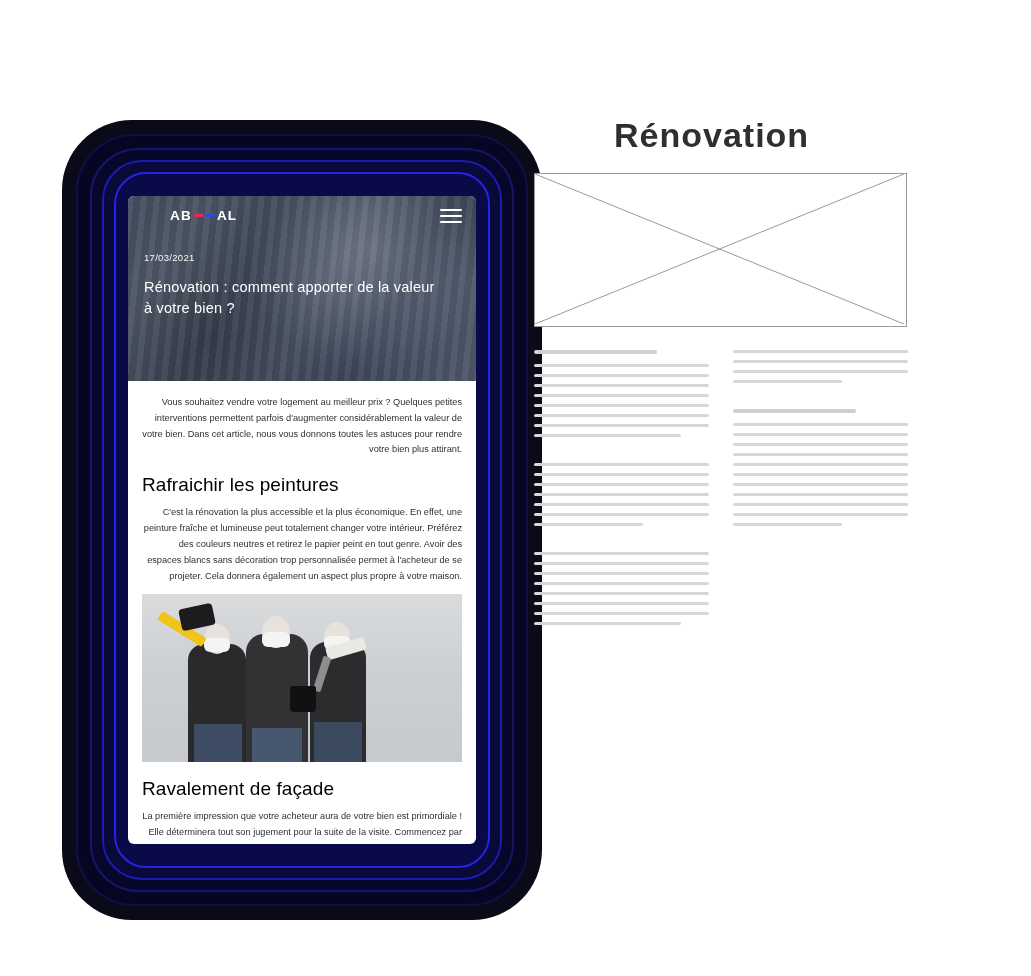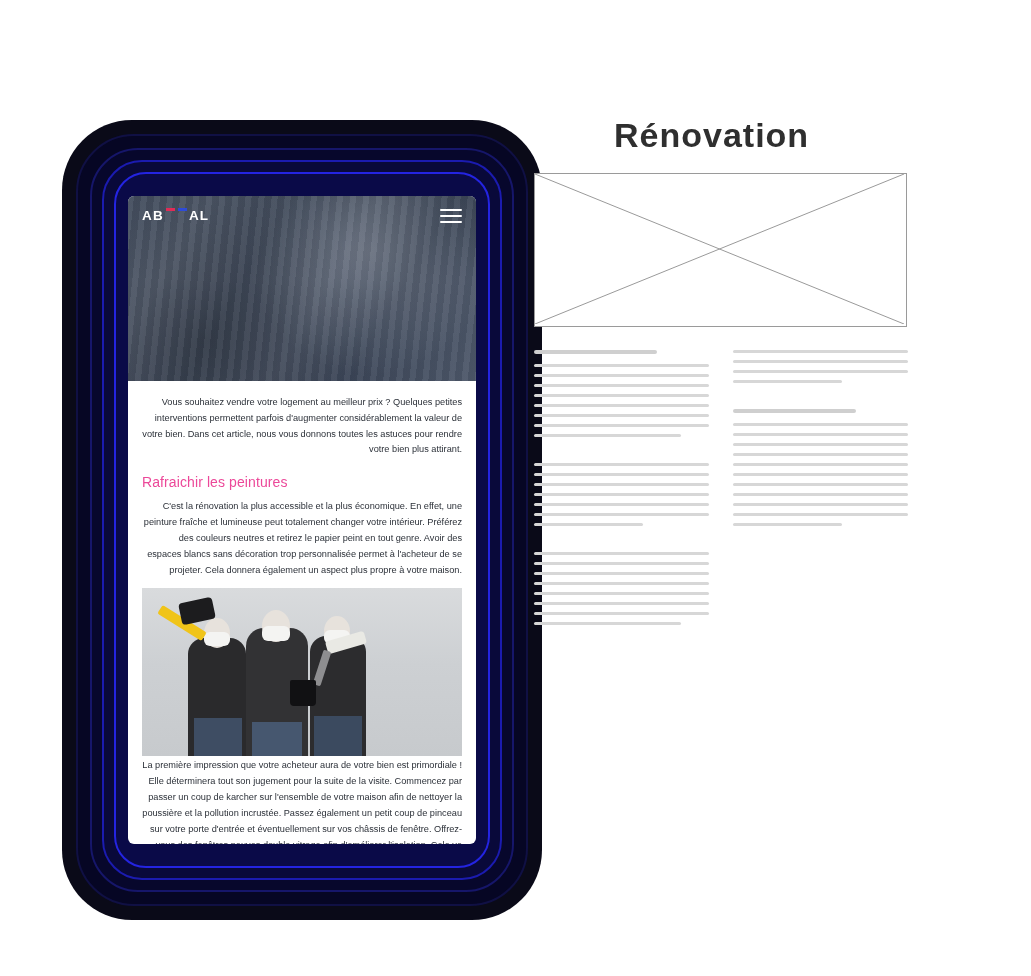--- a/index.html
+++ b/index.html
@@ -100,26 +100,27 @@
   .topbar {
     position: relative;
     z-index: 3;
     display: flex;
     align-items: center;
     justify-content: space-between;
     padding: 12px 14px 0 14px;
   }
   .logo {
     display: flex;
-    align-items: flex-start;
+    align-items: center;
     gap: 1px;
     font-size: 13.5px;
     letter-spacing: 1.2px;
     font-weight: bold;
     color: #ffffff;
+    margin-left: 28px;
   }
   .logo .bar {
     display: inline-block;
     width: 9px;
     height: 3px;
     background: #e12b56;
     margin: 0 1px;
   }
   .logo .bar2 { background: #2e4bd8; }
   .burger {
@@ -162,23 +163,23 @@
     color: #242830;
   }
   .article p {
     font-size: 9.2px;
     line-height: 1.72;
     margin: 0 0 10px 0;
     color: #2b3038;
     text-align: right;
   }
   .article h2 {
-    font-size: 14px;
+    font-size: 19px;
     font-weight: normal;
-    color: #ec4899;
+    color: #000000;
     margin: 16px 0 9px 0;
     letter-spacing: 0.1px;
   }
 
   
   .photo {
     position: relative;
     height: 168px;
     margin: 4px 0 2px 0;
     background: linear-gradient(180deg, #d9dbdd 0%, #cdd0d3 45%, #c7cacd 100%);
@@ -333,20 +334,24 @@
                   <span class="bar"></span>
                   <span class="sr-only">RE</span>
                   <span class="bar bar2"></span>
                   <span>AL</span>
                 </div>
                 <div class="burger">
                   <span></span>
                   <span></span>
                   <span></span>
                 </div>
+              </div>
+              <div class="hero-text">
+                <div class="hero-date">17/03/2021</div>
+                <h1 class="hero-title">Rénovation : comment apporter de la valeur à votre bien ?</h1>
               </div>
             </div>
 
             <div class="article">
               <p>Vous souhaitez vendre votre logement au meilleur prix ? Quelques petites interventions permettent parfois d'augmenter considérablement la valeur de votre bien. Dans cet article, nous vous donnons toutes les astuces pour rendre votre bien plus attirant.</p>
 
               <h2>Rafraichir les peintures</h2>
               <p>C'est la rénovation la plus accessible et la plus économique. En effet, une peinture fraîche et lumineuse peut totalement changer votre intérieur. Préférez des couleurs neutres et retirez le papier peint en tout genre. Avoir des espaces blancs sans décoration trop personnalisée permet à l'acheteur de se projeter. Cela donnera également un aspect plus propre à votre maison.</p>
 
               <div class="photo">
@@ -363,20 +368,21 @@
                 <div class="ph-mask ph-mask-b"></div>
                 <div class="ph-mask ph-mask-c"></div>
                 <div class="ph-hammer"></div>
                 <div class="ph-hammer-head"></div>
                 <div class="ph-roller"></div>
                 <div class="ph-roller-handle"></div>
                 <div class="ph-bucket"></div>
                 <span class="sr-only">trois-peintres-avec-outils</span>
               </div>
 
+              <h2>Ravalement de façade</h2>
               <p>La première impression que votre acheteur aura de votre bien est primordiale ! Elle déterminera tout son jugement pour la suite de la visite. Commencez par passer un coup de karcher sur l'ensemble de votre maison afin de nettoyer la poussière et la pollution incrustée. Passez également un petit coup de pinceau sur votre porte d'entrée et éventuellement sur vos châssis de fenêtre. Offrez-vous des fenêtres neuves double vitrage afin d'améliorer l'isolation. Cela va redonner à votre maison une seconde jeunesse et également diminuer les frais de chauffage.</p>
 
             </div>
 
           </div>
         </div>
       </div>
     </div>
   </div>
 </div>

